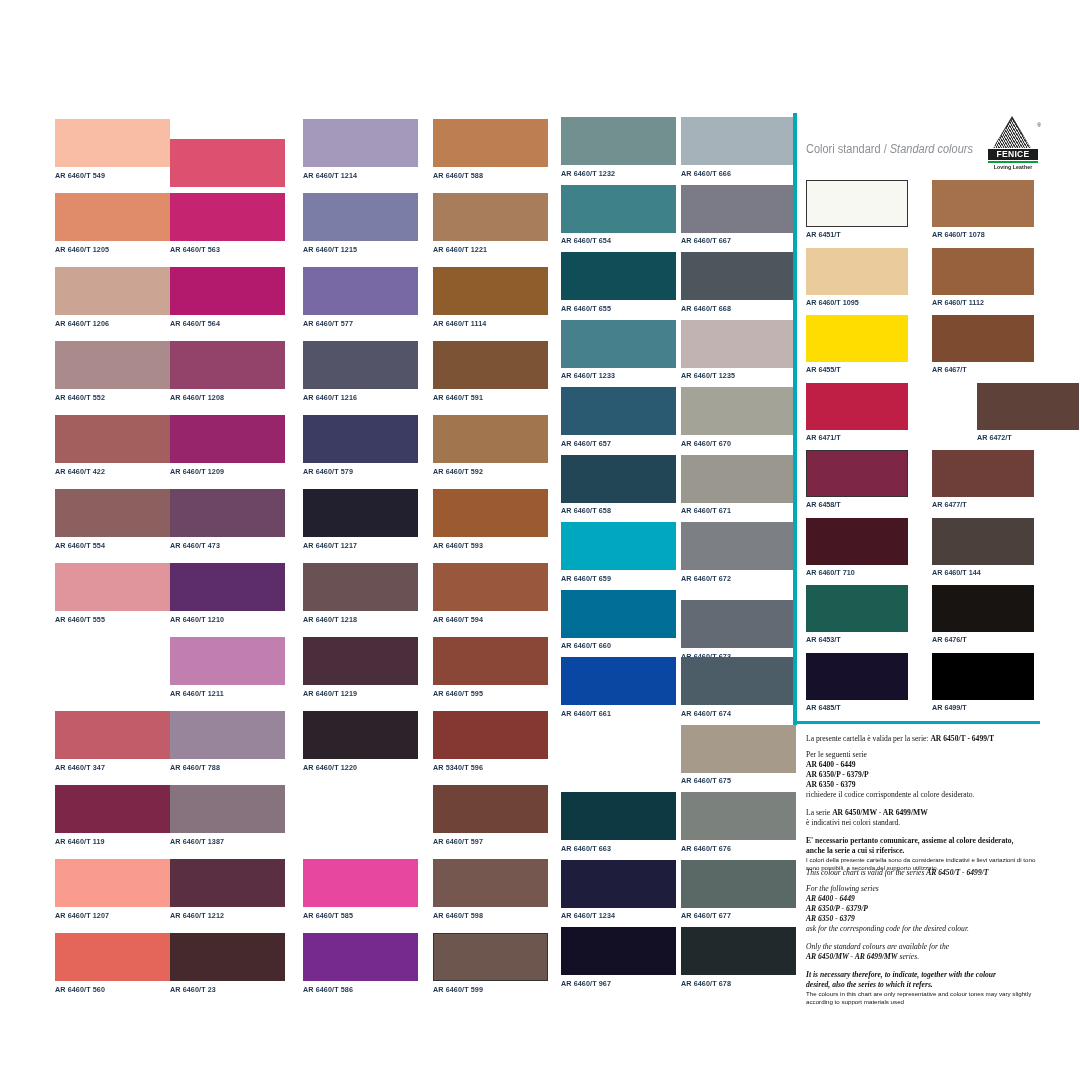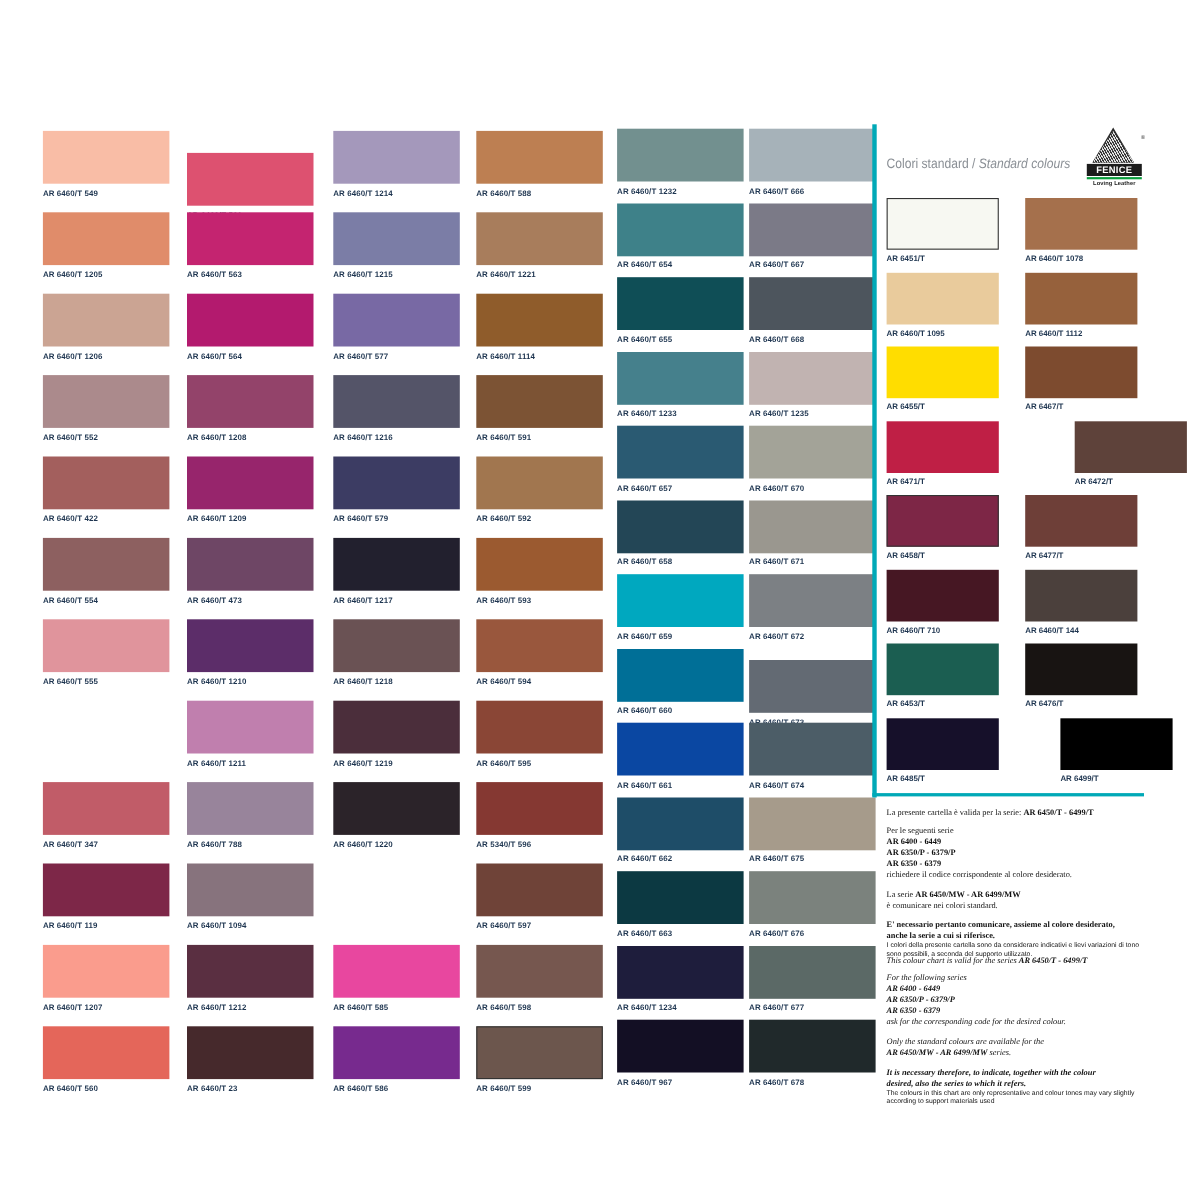--- a/index.html
+++ b/index.html
@@ -65,21 +65,21 @@
   .note .gap{height:6px;}
   .note .gap2{height:8px;}
   .en .l1{font-style:italic;}
 </style>
 </head>
 <body>
 
 <div id="sheet">
 
   <div id="grid-area">
-      <div class="col" style="left: 39px; top: 119px; height: 888px; text-decoration: underline;">
+      <div class="col" style="left: 55px; top: 119px; height: 888px; text-decoration: underline;">
         <div class="cell" style="top: 0px;">
           <div class="sw" style="background: rgb(249, 189, 166);"></div>
           <div class="lab">AR 6460/T 549</div>
         </div>
         <div class="cell" style="top: 74px;">
           <div class="sw" style="background: rgb(224, 140, 106);"></div>
           <div class="lab">AR 6460/T 1205</div>
         </div>
         <div class="cell" style="top: 148px;">
           <div class="sw" style="background: rgb(203, 164, 147);"></div>
@@ -150,21 +150,21 @@
         <div class="cell" style="top: 518px;">
           <div class="sw" style="background: rgb(192, 127, 174);"></div>
           <div class="lab">AR 6460/T 1211</div>
         </div>
         <div class="cell" style="top: 592px;">
           <div class="sw" style="background: rgb(152, 132, 155);"></div>
           <div class="lab">AR 6460/T 788</div>
         </div>
         <div class="cell" style="top: 666px;">
           <div class="sw" style="background: rgb(135, 115, 125);"></div>
-          <div class="lab">AR 6460/T 1094</div>
+          <div class="lab">AR 6460/T 1387</div>
         </div>
         <div class="cell" style="top: 740px;">
           <div class="sw" style="background: rgb(90, 47, 65);"></div>
           <div class="lab">AR 6460/T 1212</div>
         </div>
         <div class="cell" style="top: 814px;">
           <div class="sw" style="background: rgb(70, 41, 44);"></div>
           <div class="lab">AR 6460/T 23</div>
         </div>
       </div>
@@ -293,24 +293,20 @@
           <div class="sw" style="background: rgb(0, 168, 191);"></div>
           <div class="lab">AR 6460/T 659</div>
         </div>
         <div class="cell" style="top: 472.5px;">
           <div class="sw" style="background: rgb(0, 111, 151);"></div>
           <div class="lab">AR 6460/T 660</div>
         </div>
         <div class="cell" style="top: 540px;">
           <div class="sw" style="background: rgb(10, 71, 162);"></div>
           <div class="lab">AR 6460/T 661</div>
-        </div>
-        <div class="cell" style="top: 607.5px;">
-          <div class="sw" style="background: rgb(30, 77, 104);"></div>
-          <div class="lab">AR 6460/T 662</div>
         </div>
         <div class="cell" style="top: 675px;">
           <div class="sw" style="background: rgb(12, 57, 66);"></div>
           <div class="lab">AR 6460/T 663</div>
         </div>
         <div class="cell" style="top: 742.5px;">
           <div class="sw" style="background: rgb(30, 29, 60);"></div>
           <div class="lab">AR 6460/T 1234</div>
         </div>
         <div class="cell" style="top: 810px;">
@@ -444,37 +440,37 @@
         <div class="rlab">AR 6477/T</div>
       </div>
       <div class="rcell" style="left: 932px; top: 517.5px; position: absolute;">
         <div class="rsw" style="background: rgb(75, 64, 60);"></div>
         <div class="rlab">AR 6460/T 144</div>
       </div>
       <div class="rcell" style="left: 932px; top: 585px; position: absolute;">
         <div class="rsw" style="background: rgb(24, 20, 18);"></div>
         <div class="rlab">AR 6476/T</div>
       </div>
-      <div class="rcell" style="left: 932px; top: 652.5px; position: absolute; margin-left: 32px;">
+      <div class="rcell" style="left: 932px; top: 652.5px; position: absolute;">
         <div class="rsw" style="background: rgb(0, 0, 0);"></div>
         <div class="rlab">AR 6499/T</div>
       </div>
     </div>
 
   <div class="note it" id="note-it" style="top: 734px;">
     <p class="l1"><span>La presente cartella è valida per la serie: </span><span class="b">AR 6450/T - 6499/T</span></p>
     <div class="gap"></div>
     <p class="l1">Per le seguenti serie</p>
     <p class="l1 b">AR 6400 - 6449</p>
     <p class="l1 b">AR 6350/P - 6379/P</p>
     <p class="l1 b">AR 6350 - 6379</p>
     <p class="l1">richiedere il codice corrispondente al colore desiderato.</p>
     <div class="gap2"></div>
     <p class="l1"><span>La serie </span><span class="b">AR 6450/MW - AR 6499/MW</span></p>
-    <p class="l1">è comunicare nei colori standard.</p>
+    <p class="l1">è indicativi nei colori standard.</p>
     <div class="gap2"></div>
     <p class="l1 b">E' necessario pertanto comunicare, assieme al colore desiderato,</p>
     <p class="l1 b">anche la serie a cui si riferisce.</p>
     <p class="sm">I colori della presente cartella sono da considerare indicativi e lievi variazioni di tono</p>
     <p class="sm">sono possibili, a seconda del supporto utilizzato.</p>
   </div>
 
   <div class="note en" id="note-en" style="top: 868px;">
     <p class="l1"><span>This colour chart is valid for the series </span><span class="b">AR 6450/T - 6499/T</span></p>
     <div class="gap"></div>

